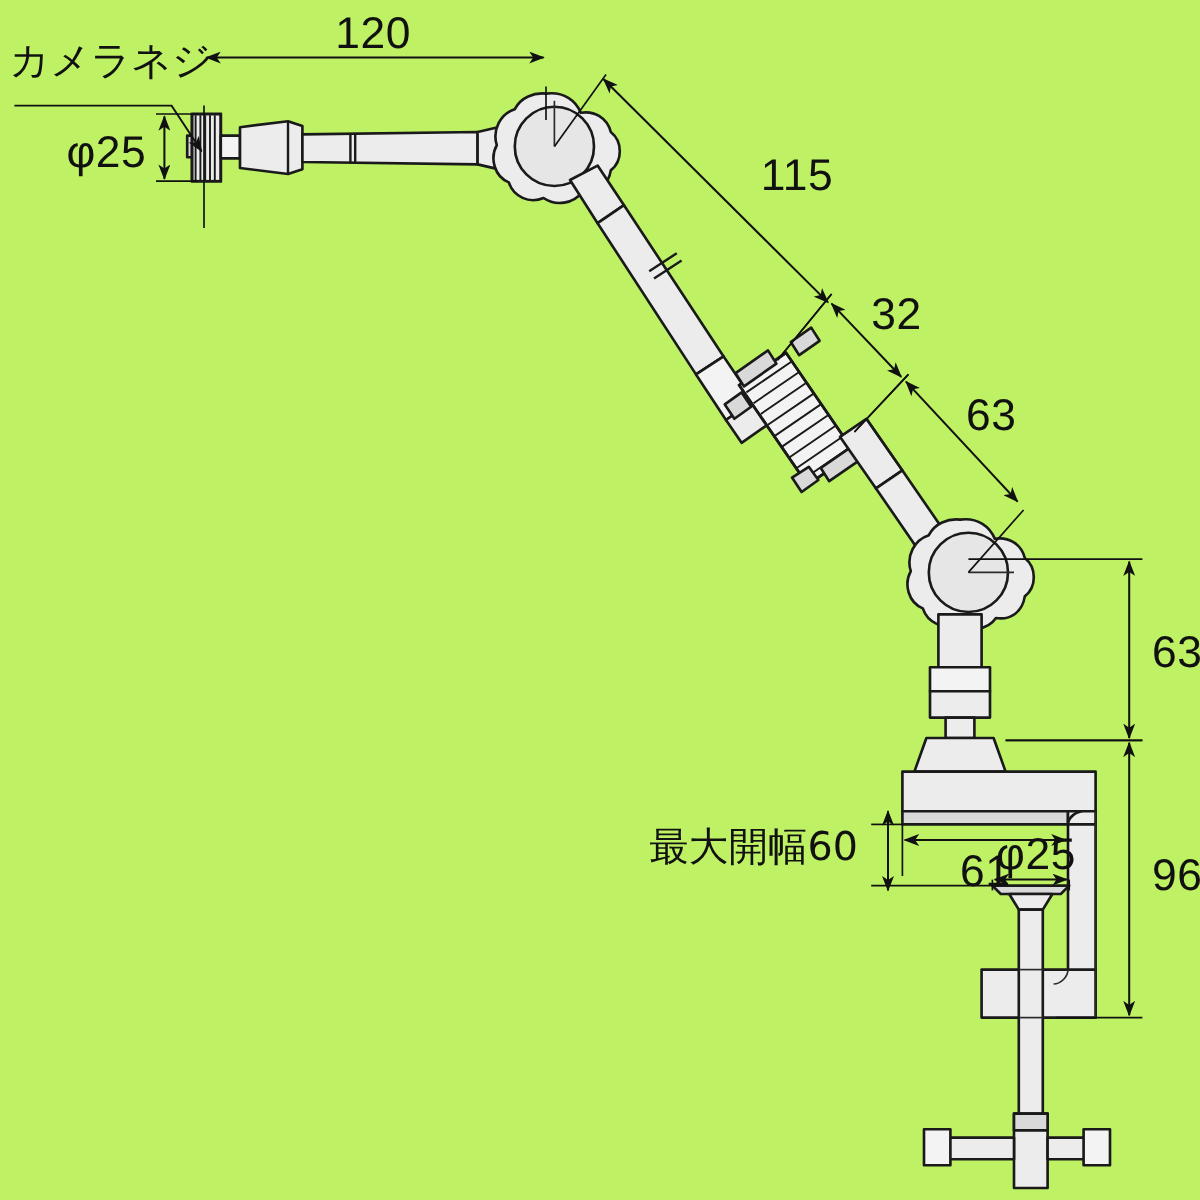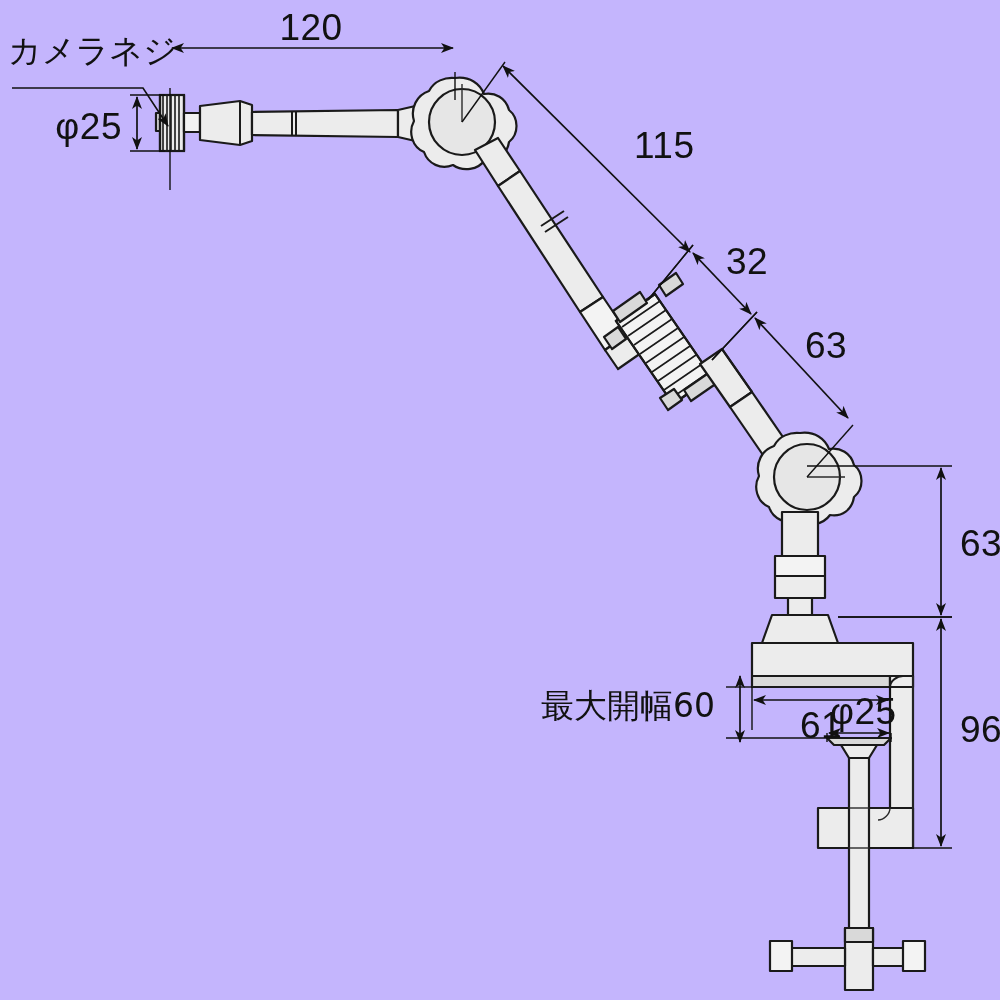--- a/index.html
+++ b/index.html
@@ -1,21 +1,21 @@
 <!DOCTYPE html>
 <html><head>
 <meta charset="utf-8">
 <style>
   html,body{margin:0;padding:0;background:#ffffff;}
   body{
     width:1000px;height:1000px;overflow:hidden;
     font-family:"Liberation Sans","DejaVu Sans",sans-serif;
     color:#151515;
   }
-  #sheet{position:relative;width:1000px;height:1000px;background:#c4b5fd;}
+  #sheet{position:relative;width:1000px;height:1000px;background:#bef264;}
   svg.drawing{position:absolute;left:0;top:0;width:1000px;height:1000px;}
   .part{fill:#ececec;stroke:#1a1a1a;stroke-width:2.2;stroke-linejoin:round;}
   .part-light{fill:#f3f3f3;stroke:#1a1a1a;stroke-width:2.2;stroke-linejoin:round;}
   .part-dark{fill:#d9d9d9;stroke:#1a1a1a;stroke-width:2.2;stroke-linejoin:round;}
   .seam{fill:none;stroke:#1a1a1a;stroke-width:2;}
   .seam-thin{fill:none;stroke:#2a2a2a;stroke-width:1.4;}
   .knurl{fill:none;stroke:#1a1a1a;stroke-width:1.6;}
   .dimline{fill:none;stroke:#111;stroke-width:1.7;}
   .extline{fill:none;stroke:#111;stroke-width:1.4;}
   .leader{fill:none;stroke:#111;stroke-width:1.6;}

